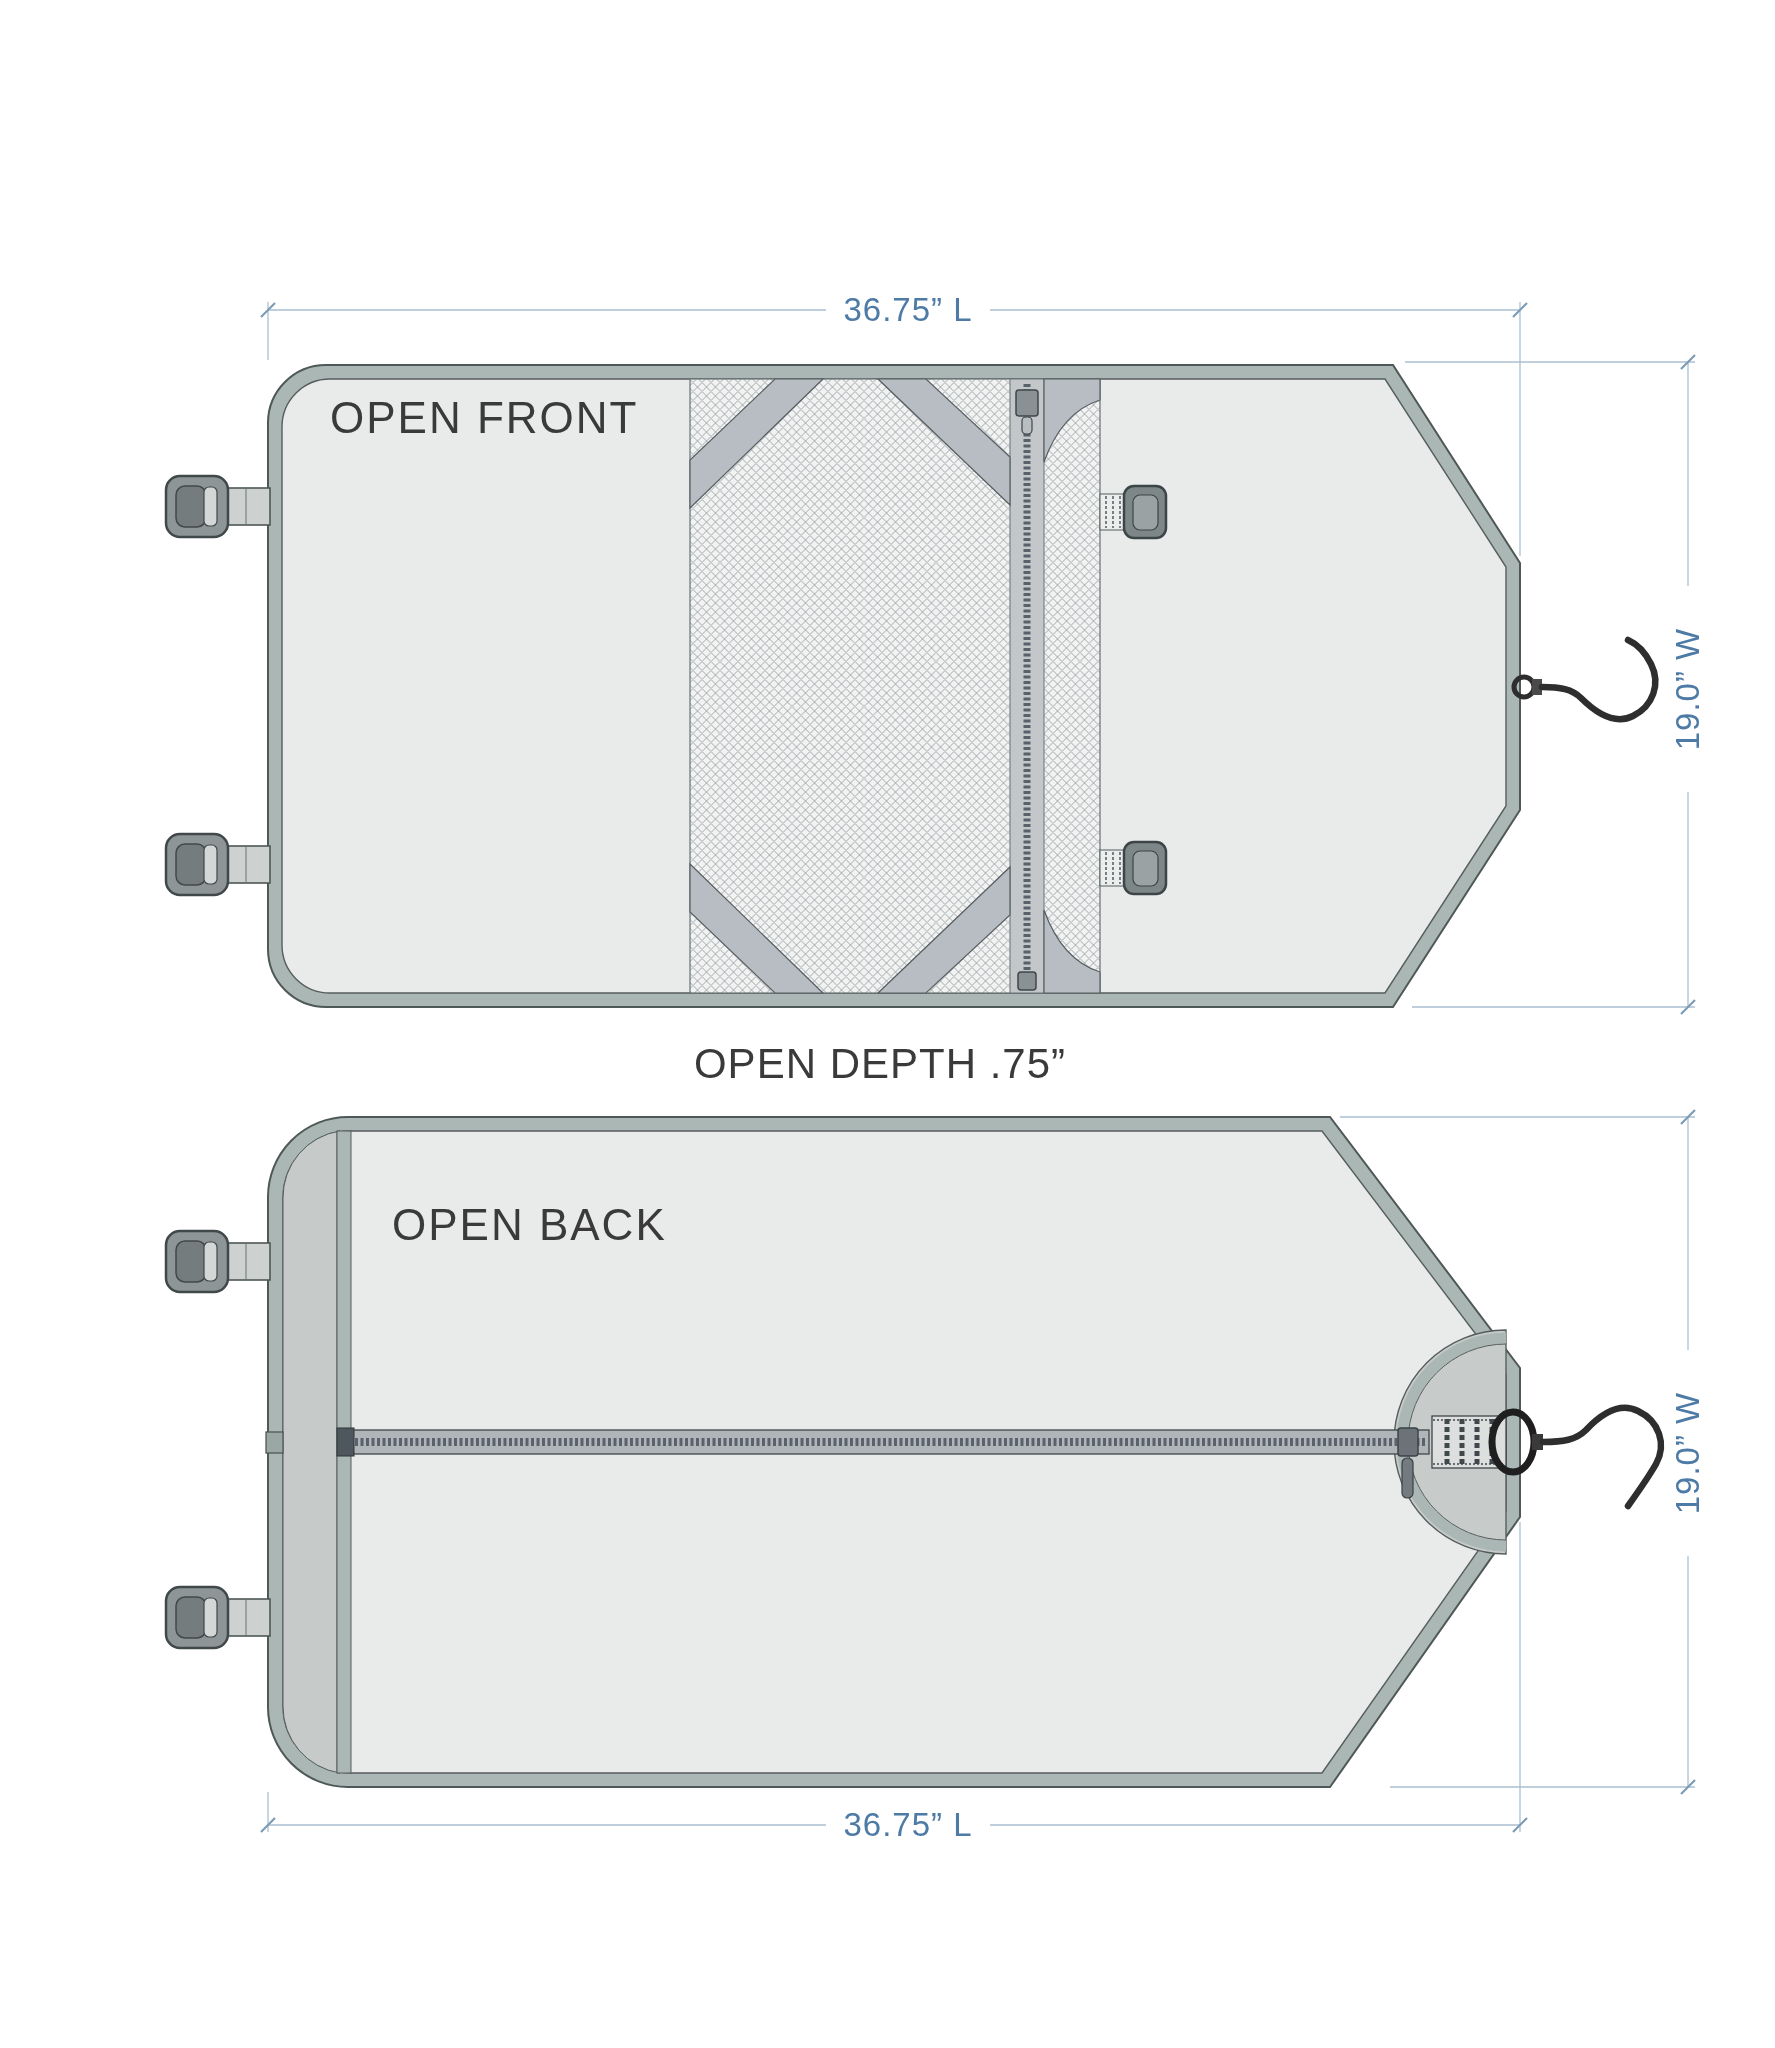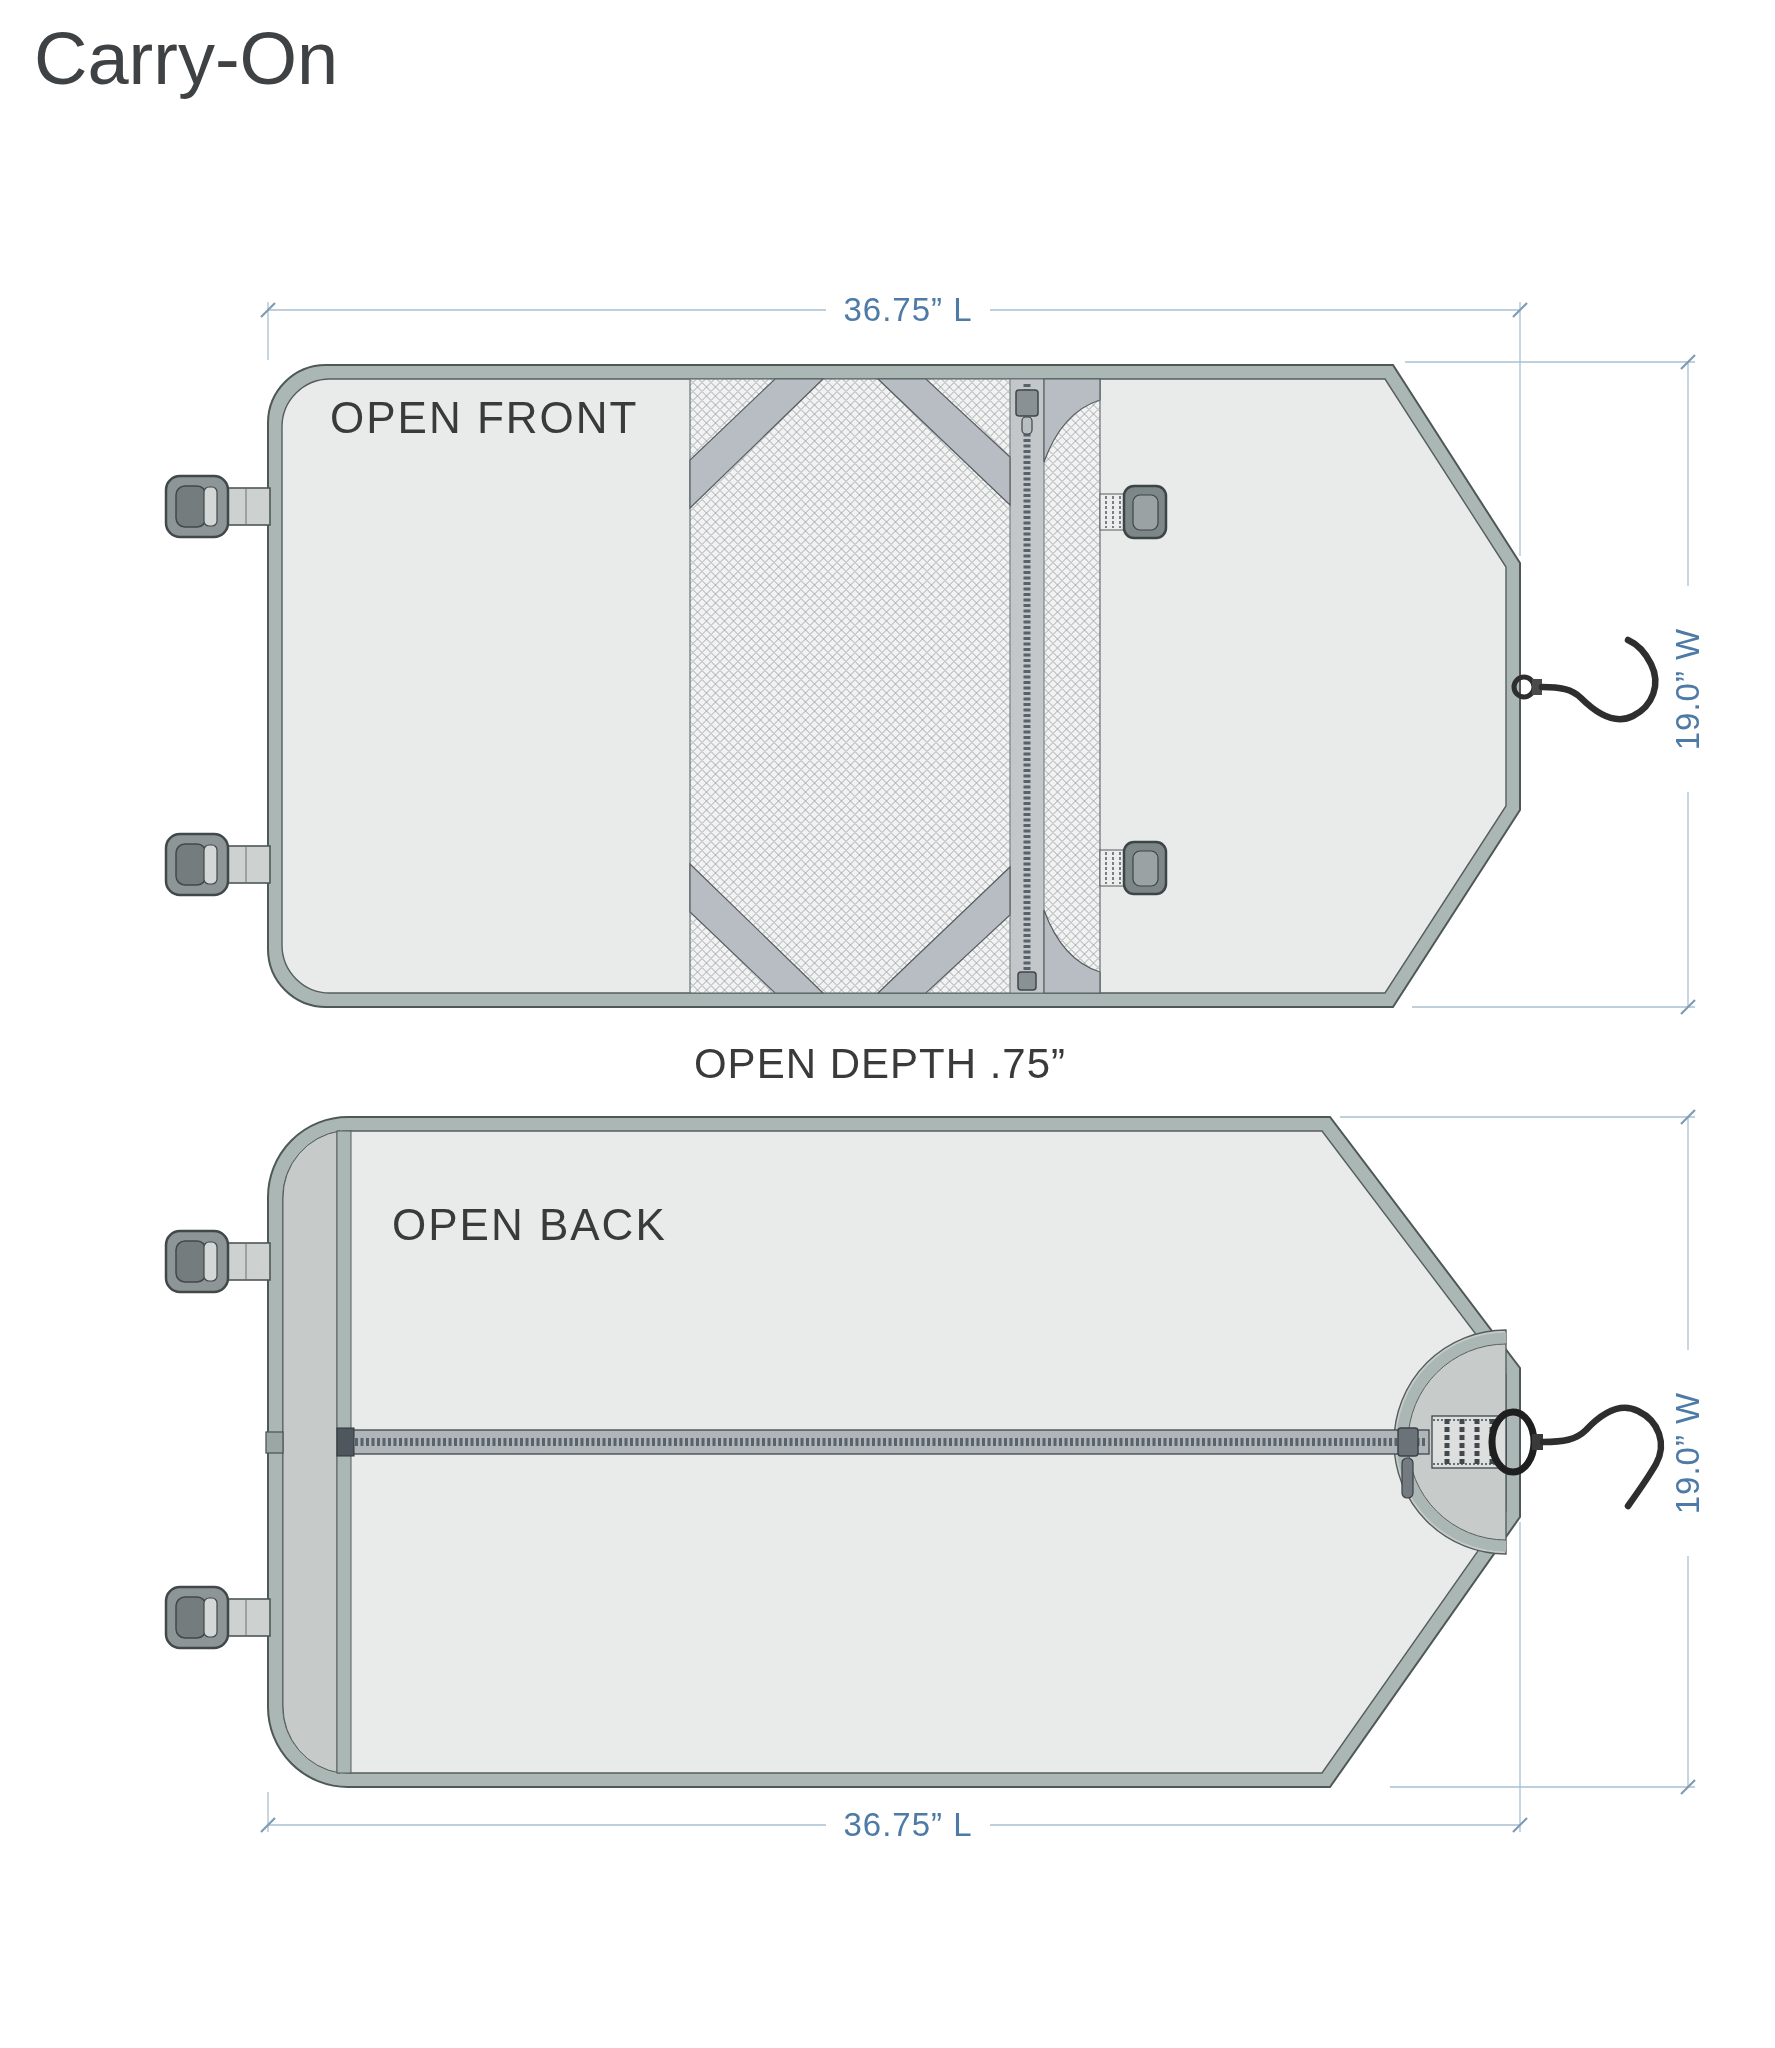--- a/index.html
+++ b/index.html
@@ -17,21 +17,20 @@
   .bag-outer{fill:#aab7b5;stroke:#4e5856;stroke-width:2;}
   .bag-inner{fill:#e9eaea;stroke:#565e5c;stroke-width:1.4;}
   .gusset{fill:#b7bdc2;stroke:#565e61;stroke-width:1.2;}
   .hookline{stroke:#2e2e2e;stroke-width:6.5;fill:none;stroke-linecap:round;}
 </style>
 </head>
 <body>
 
 <div class="canvas">
 
-  <h1 class="page-title">Carry-On</h1>
 
   <svg width="1775" height="2048" viewBox="0 0 1775 2048">
     <defs>
       <pattern id="meshPat" width="9" height="9" patternUnits="userSpaceOnUse">
         <rect width="9" height="9" fill="#f1f2f1"></rect>
         <path d="M0 4.5 L4.5 0 M4.5 9 L9 4.5 M0 4.5 L4.5 9 M4.5 0 L9 4.5" stroke="#9aa1a4" stroke-width="0.9" fill="none"></path>
       </pattern>
     </defs>
 
     <g>

